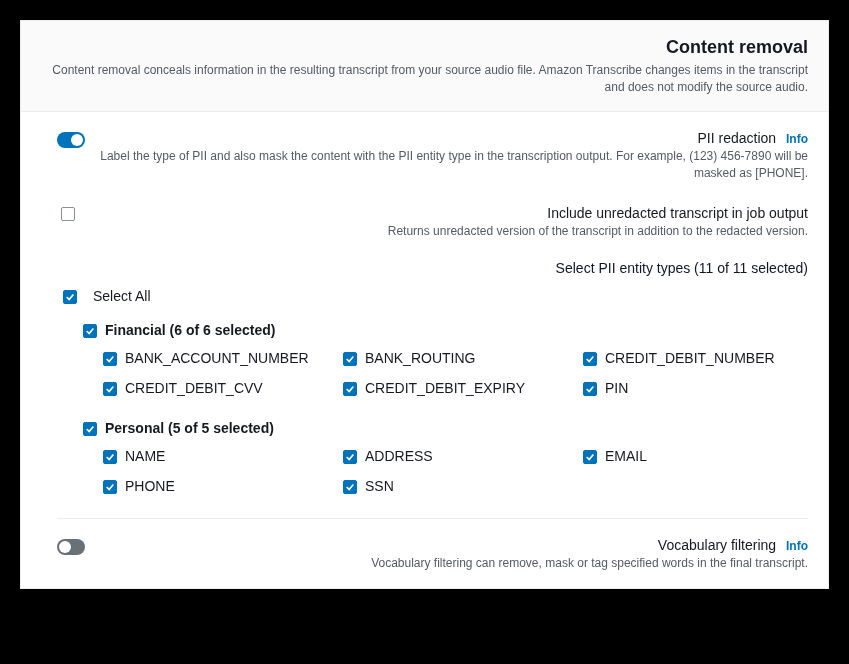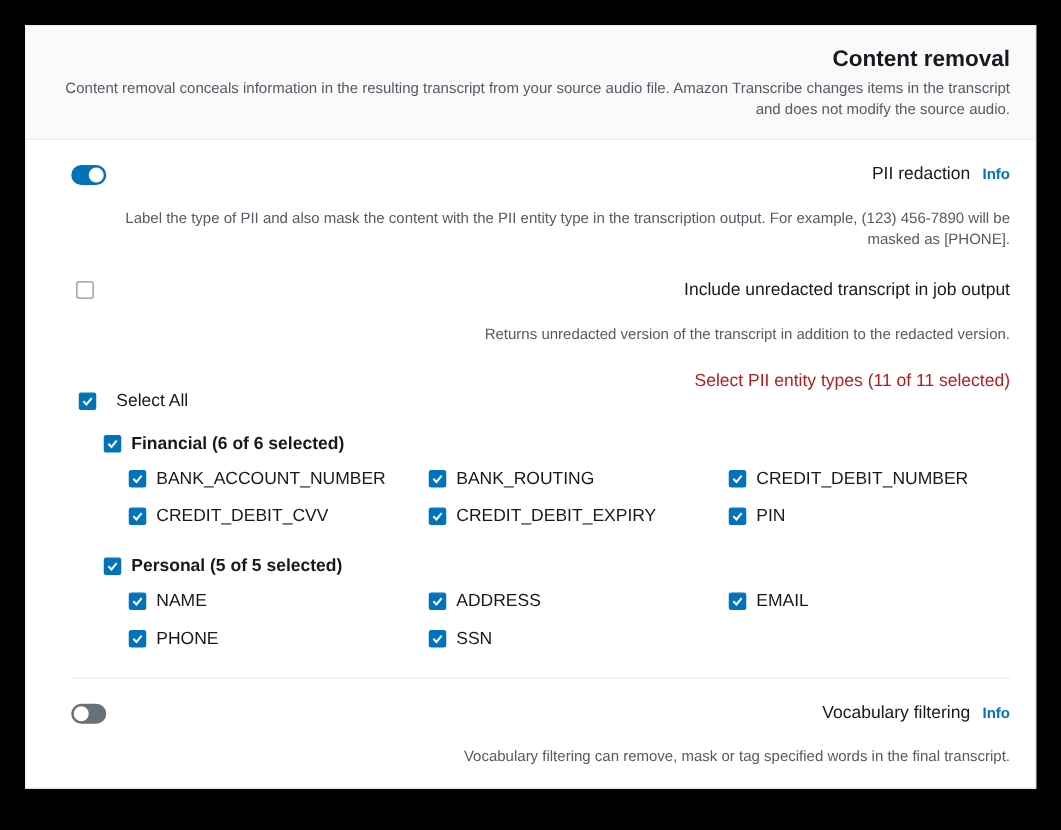--- a/index.html
+++ b/index.html
@@ -71,21 +71,21 @@
   .info-link {
     font-size: 12px;
     font-weight: 700;
     color: #0073bb;
     margin-left: 6px;
   }
   .opt-desc {
     font-size: 12px;
     color: #545b64;
     line-height: 1.45;
-    margin-top: 20px;
+    margin-top: 2px;
   }
   .spacer { height: 22px; }
   
   .cb {
     width: 14px;
     height: 14px;
     border: 1px solid #879196;
     background: #fff;
     flex: none;
     margin-top: 2px;
@@ -95,22 +95,22 @@
     justify-content: center;
   }
   .cb.checked {
     background: #0073bb;
     border-color: #0073bb;
   }
   .cb.checked svg { display: block; }
   .cb svg { display: none; width: 10px; height: 10px; }
   .section-label {
     font-size: 14px;
-    color: #b91c1c;
-    margin: 20px 0 0 0;
+    color: #0f172a;
+    margin: 20px 0 12px 0;
   }
   .select-all-row {
     display: flex;
     align-items: center;
     gap: 16px;
     margin-left: 6px;
     margin-bottom: 18px;
   }
   .group-row {
     display: flex;

